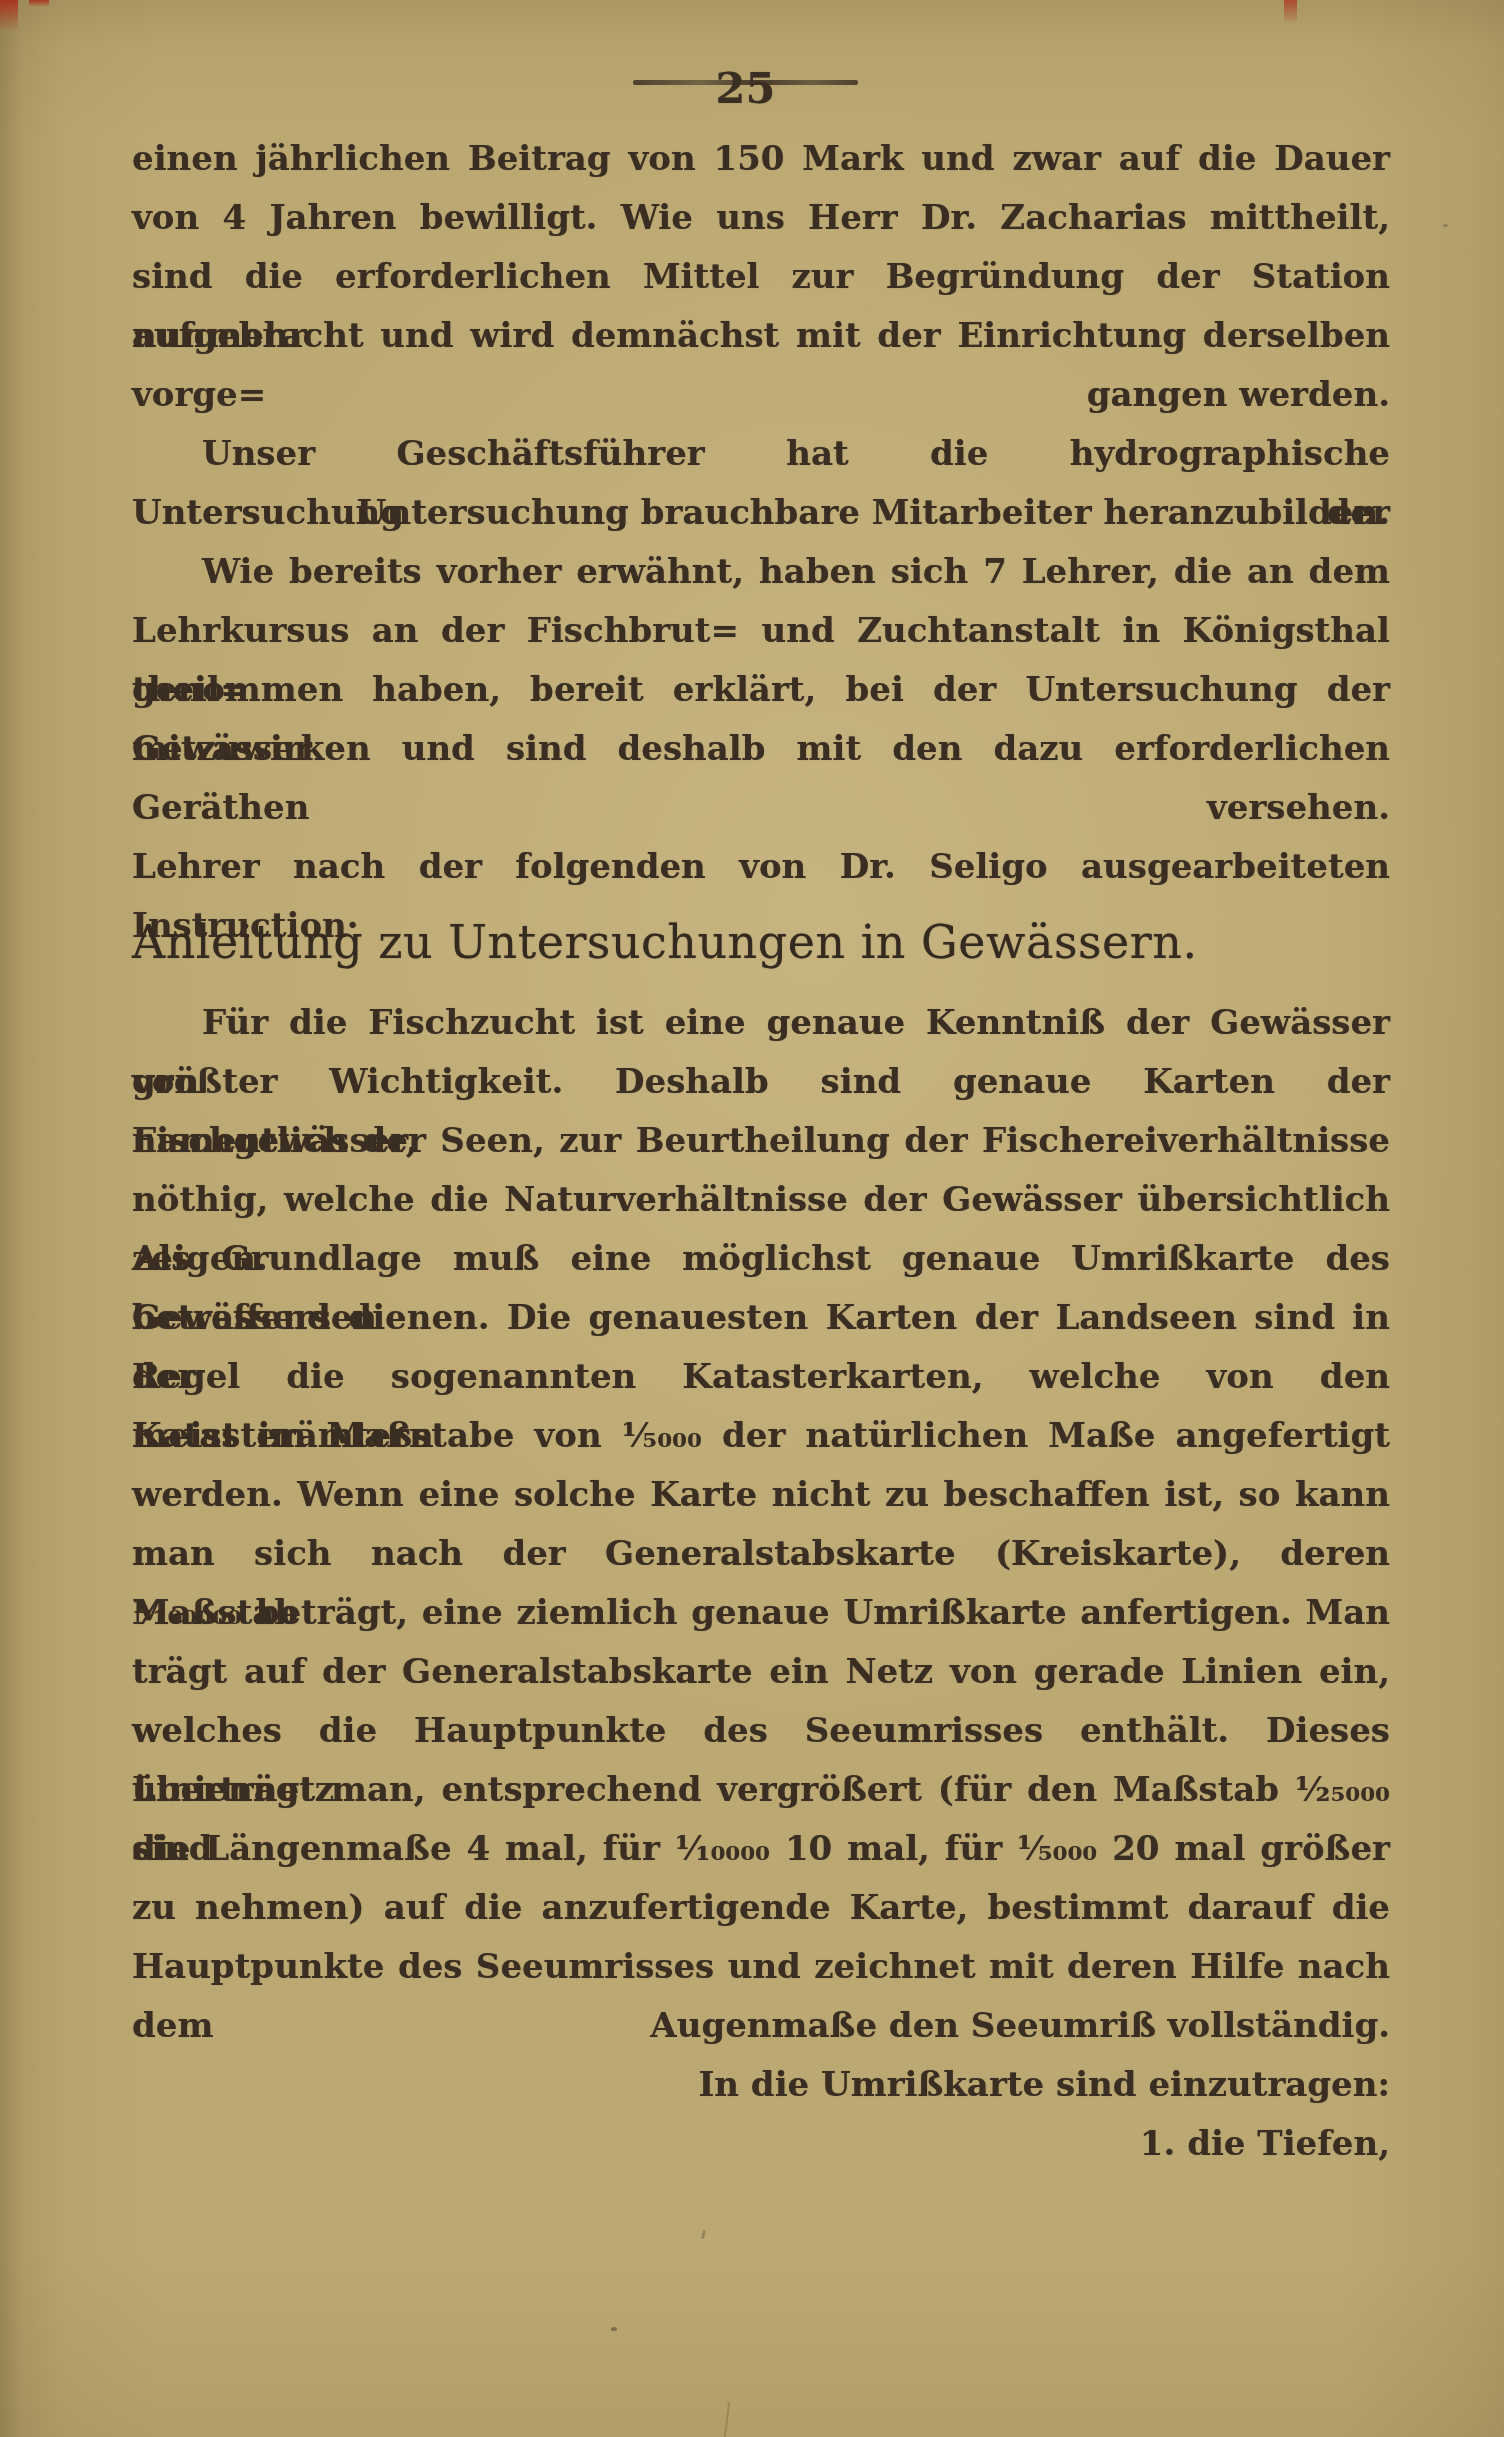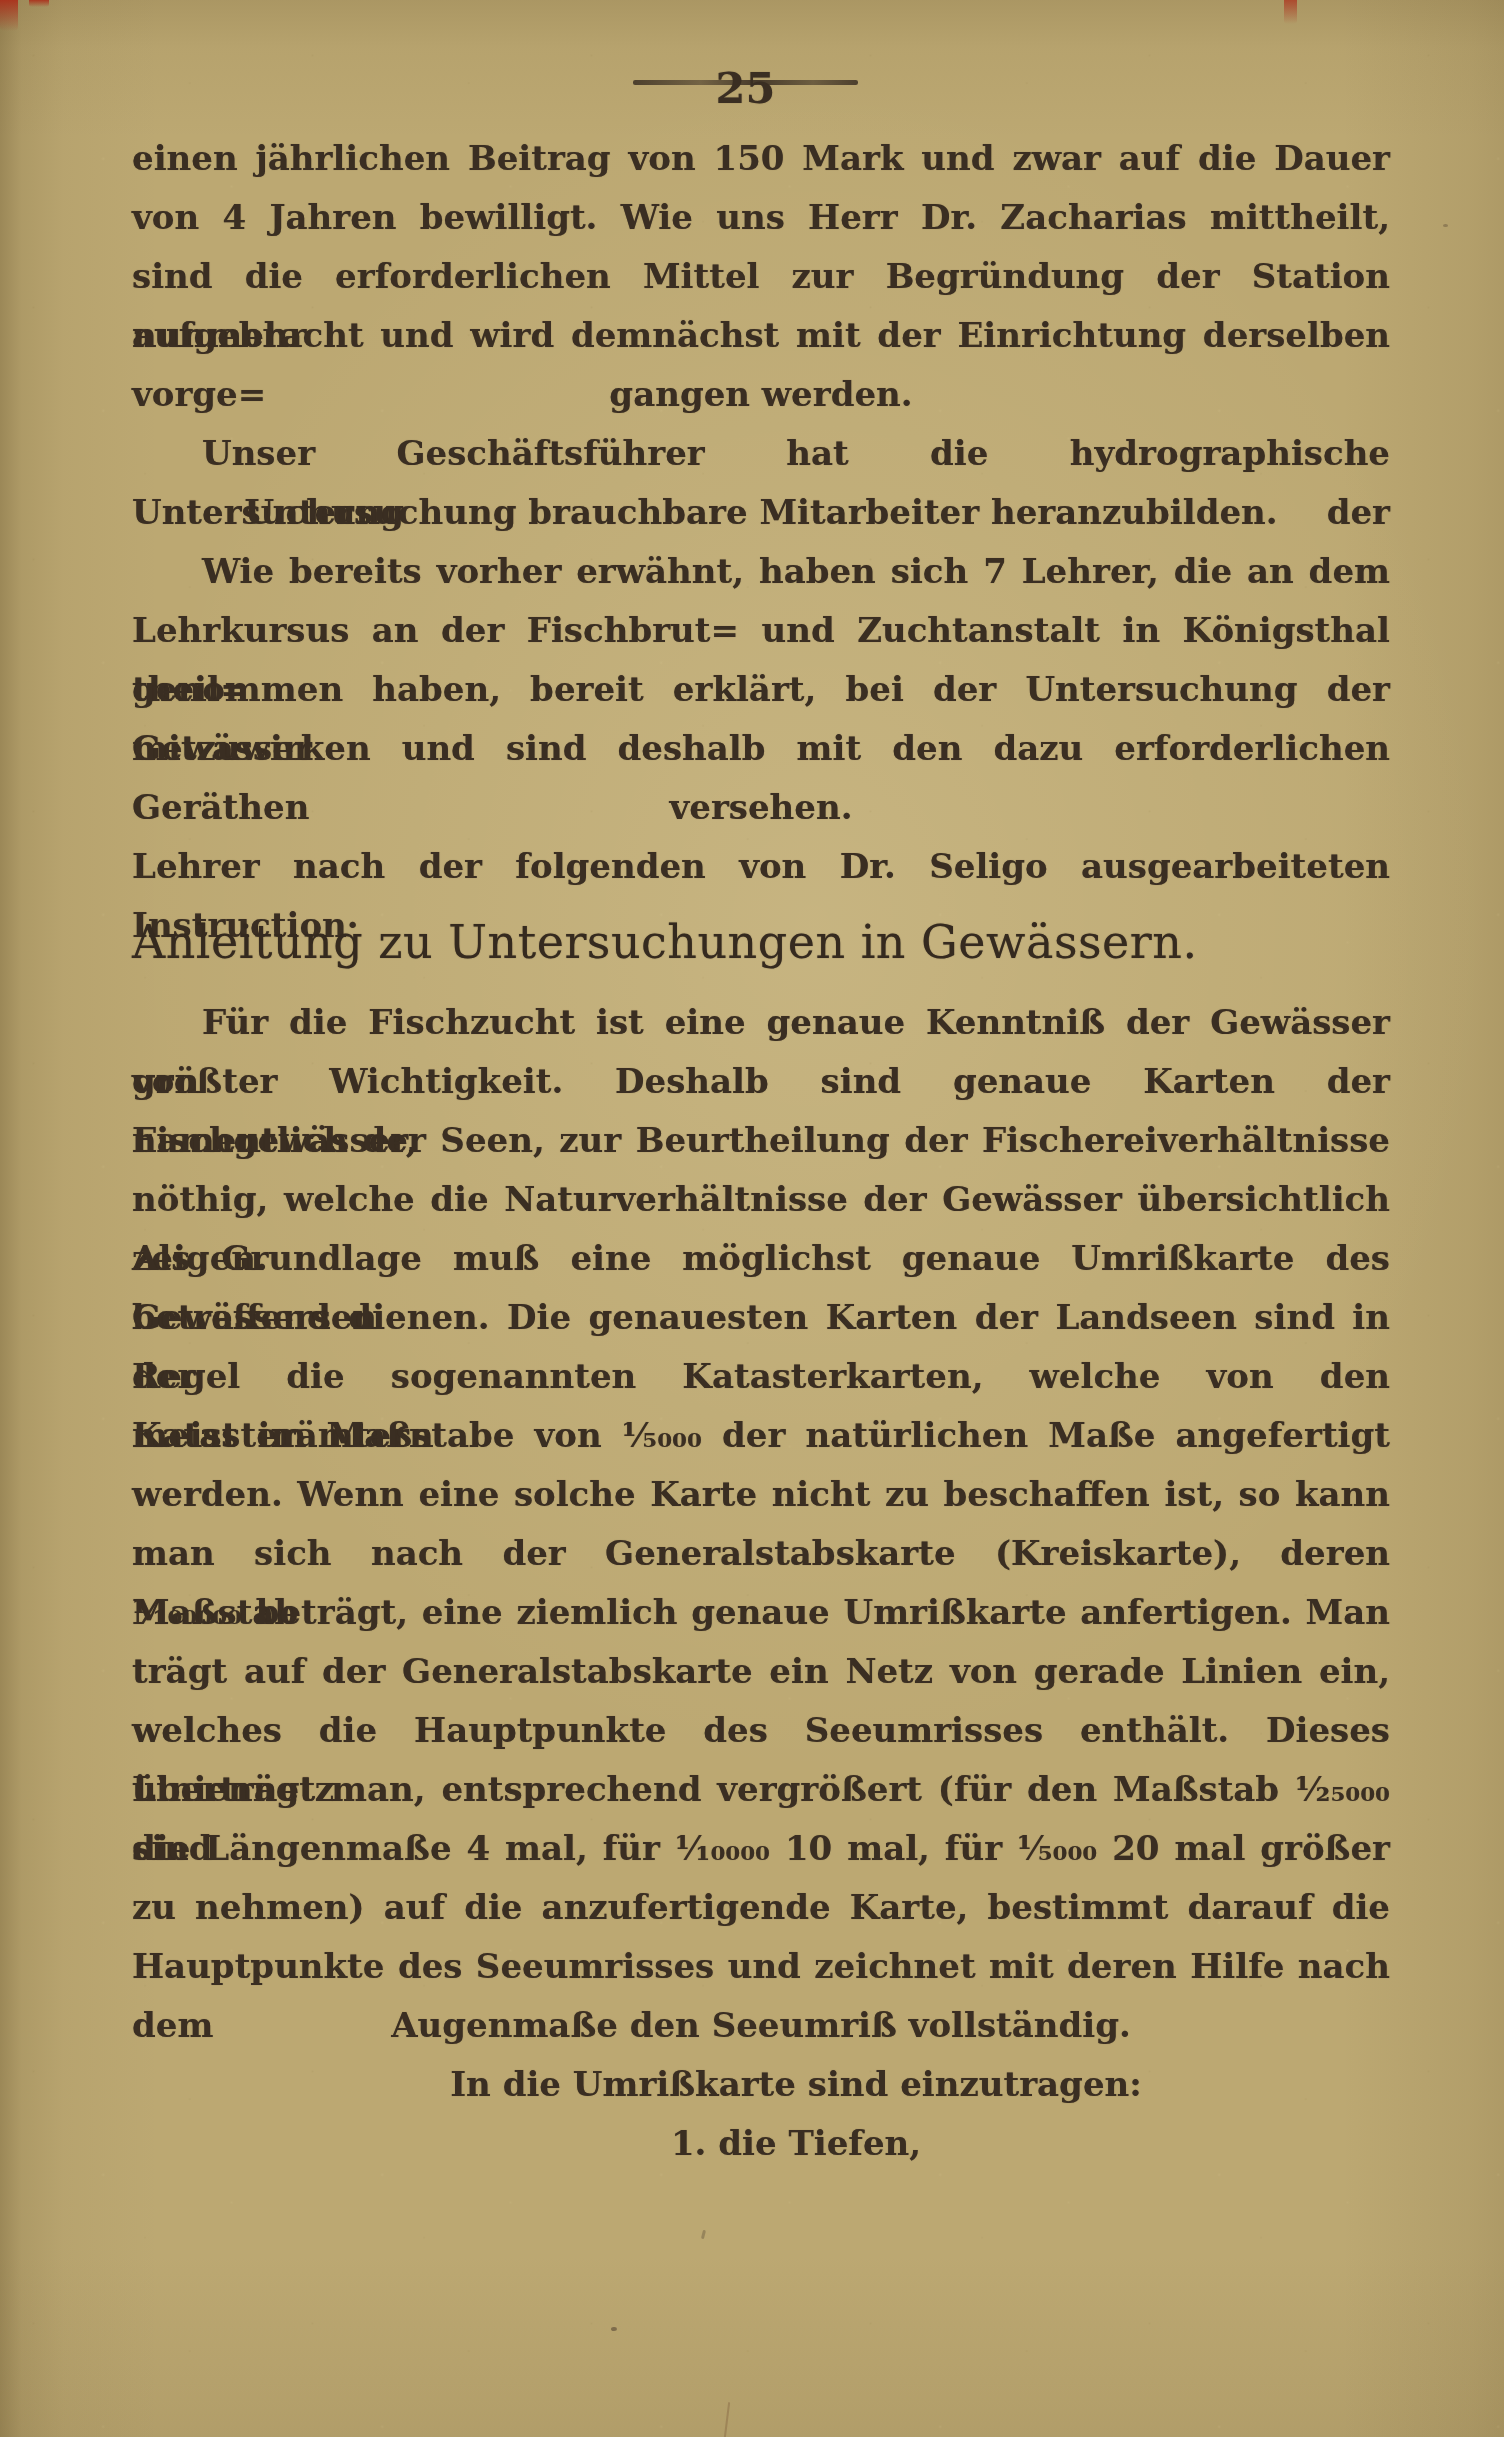--- a/index.html
+++ b/index.html
@@ -46,22 +46,22 @@
   .body-block{
     position:absolute;left:110px;top:129px;width:1258px;
     color:var(--ink);font-size:34px;font-weight:bold;
     letter-spacing:0px;
     text-shadow:0 0 0.8px rgba(58,46,34,.5);
     margin-left:22px;
   }
   .line{height:59px;line-height:59px;white-space:nowrap;}
   .line.j{white-space:normal;text-align:justify;text-align-last:justify;}
   .line.ij{white-space:normal;text-align:justify;text-align-last:justify;text-indent:70px;}
-  .line.p{text-align:center;}
-  .line.ip{text-align:center;text-indent:70px;}
+  .line.p{text-align:right;}
+  .line.ip{text-align:right;text-indent:70px;}
   .line.h{
     height:70px;line-height:70px;margin:10.7px 0 16px 0;
     font-size:46px;font-weight:normal;letter-spacing:0.5px;
     color:#352a1f;text-shadow:0 0 1.1px rgba(53,42,31,.55);
   }
   
   .red-mark{position:absolute;background:linear-gradient(180deg, rgba(173,40,22,.85), rgba(173,40,22,0));}
   .red-mark.a{left:0;top:0;width:18px;height:31px;border-radius:0 0 4.3px 4.3px;}
   .red-mark.b{left:29px;top:0;width:20.4px;height:7px;border-radius:0 0 3.2px 3.2px;}
   .red-mark.c{left:1284px;top:0;width:13px;height:23.6px;border-radius:0 0 3.8px 3.8px;opacity:.8;}

